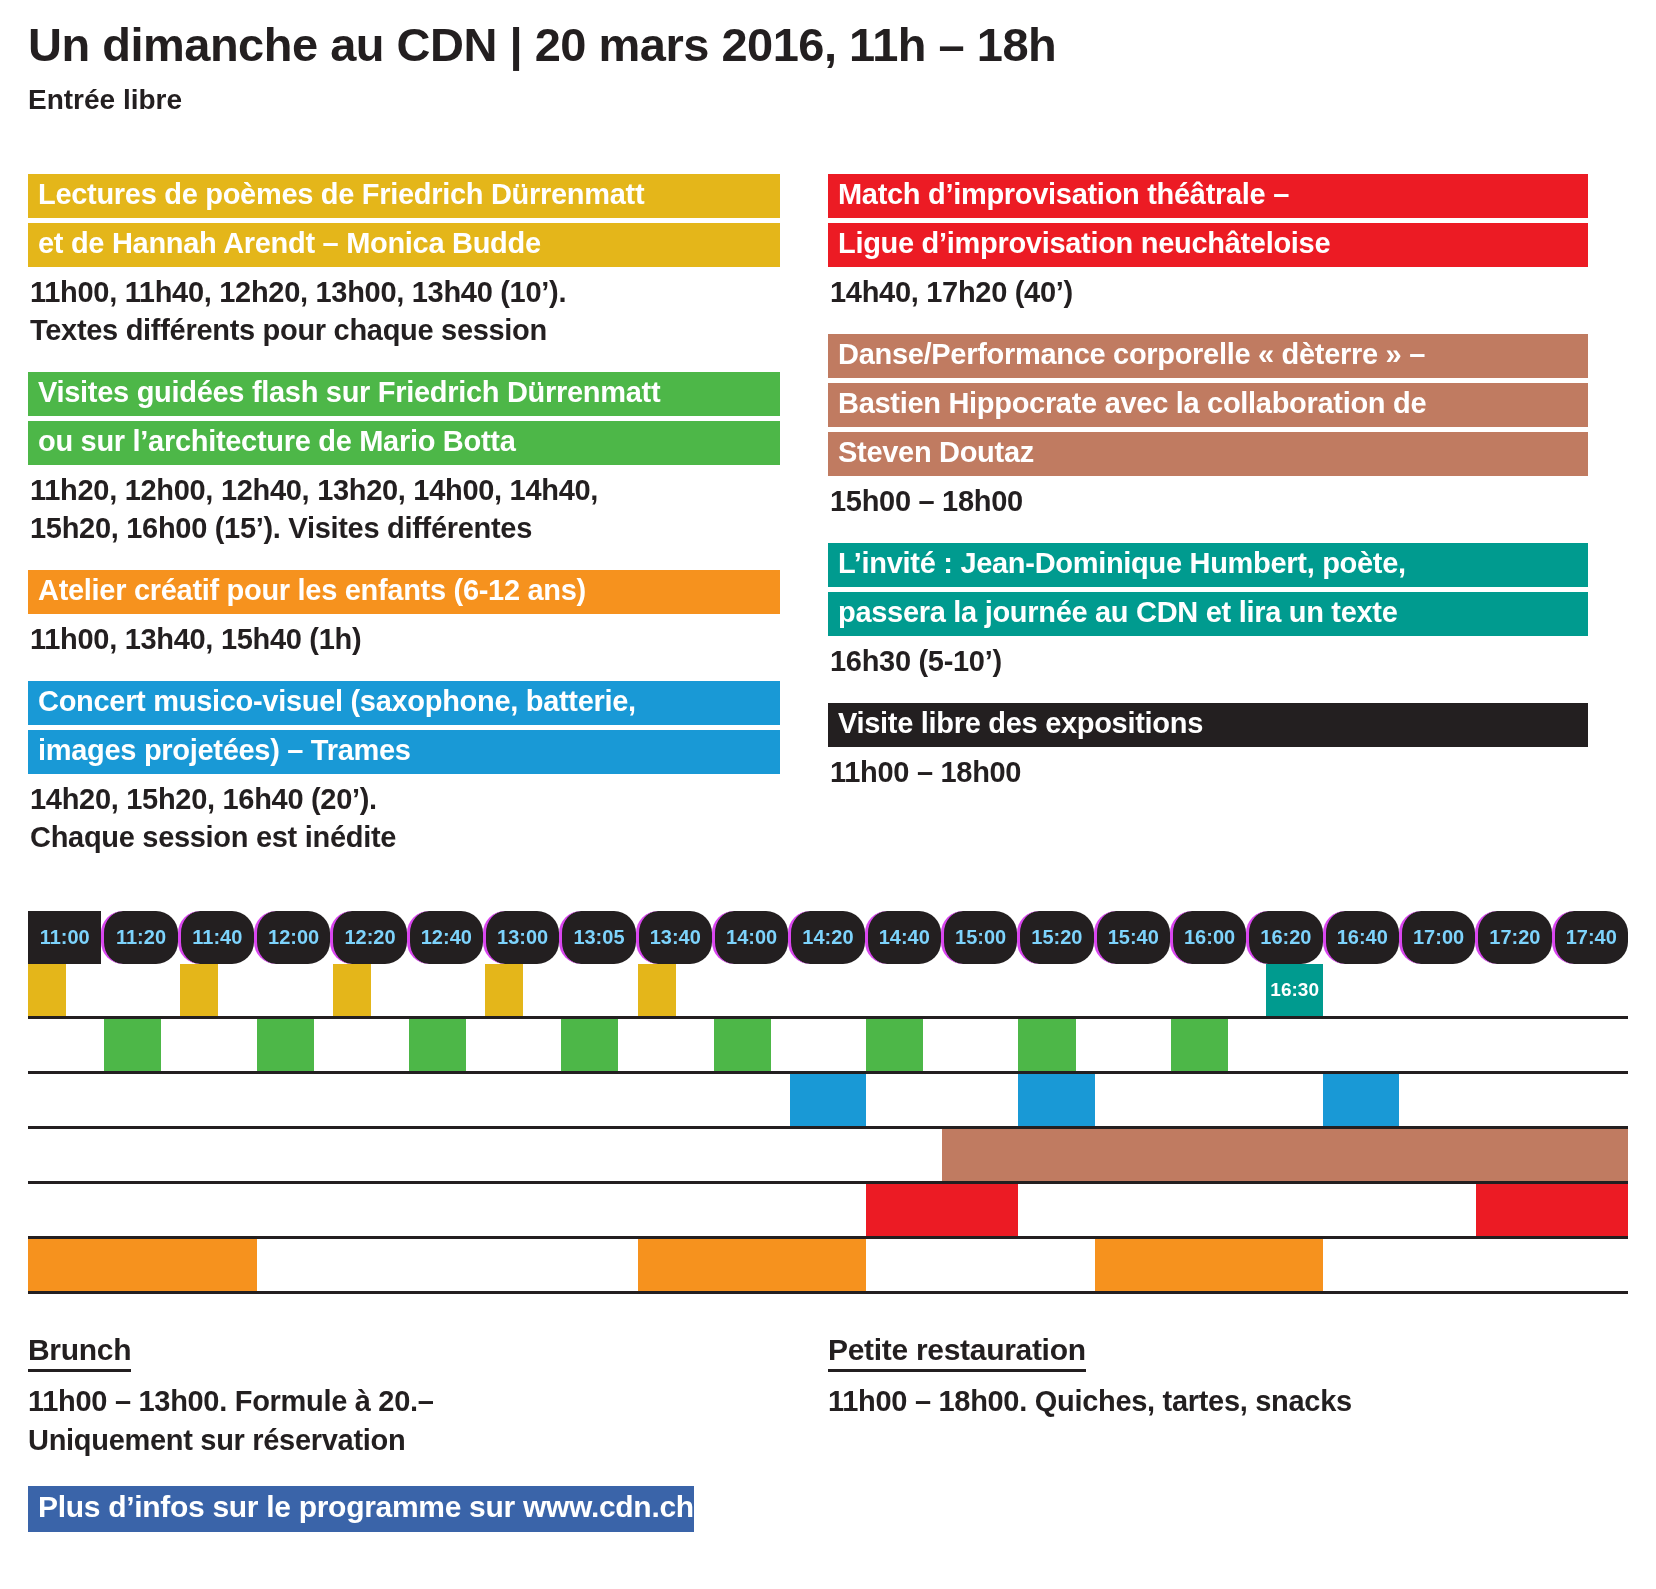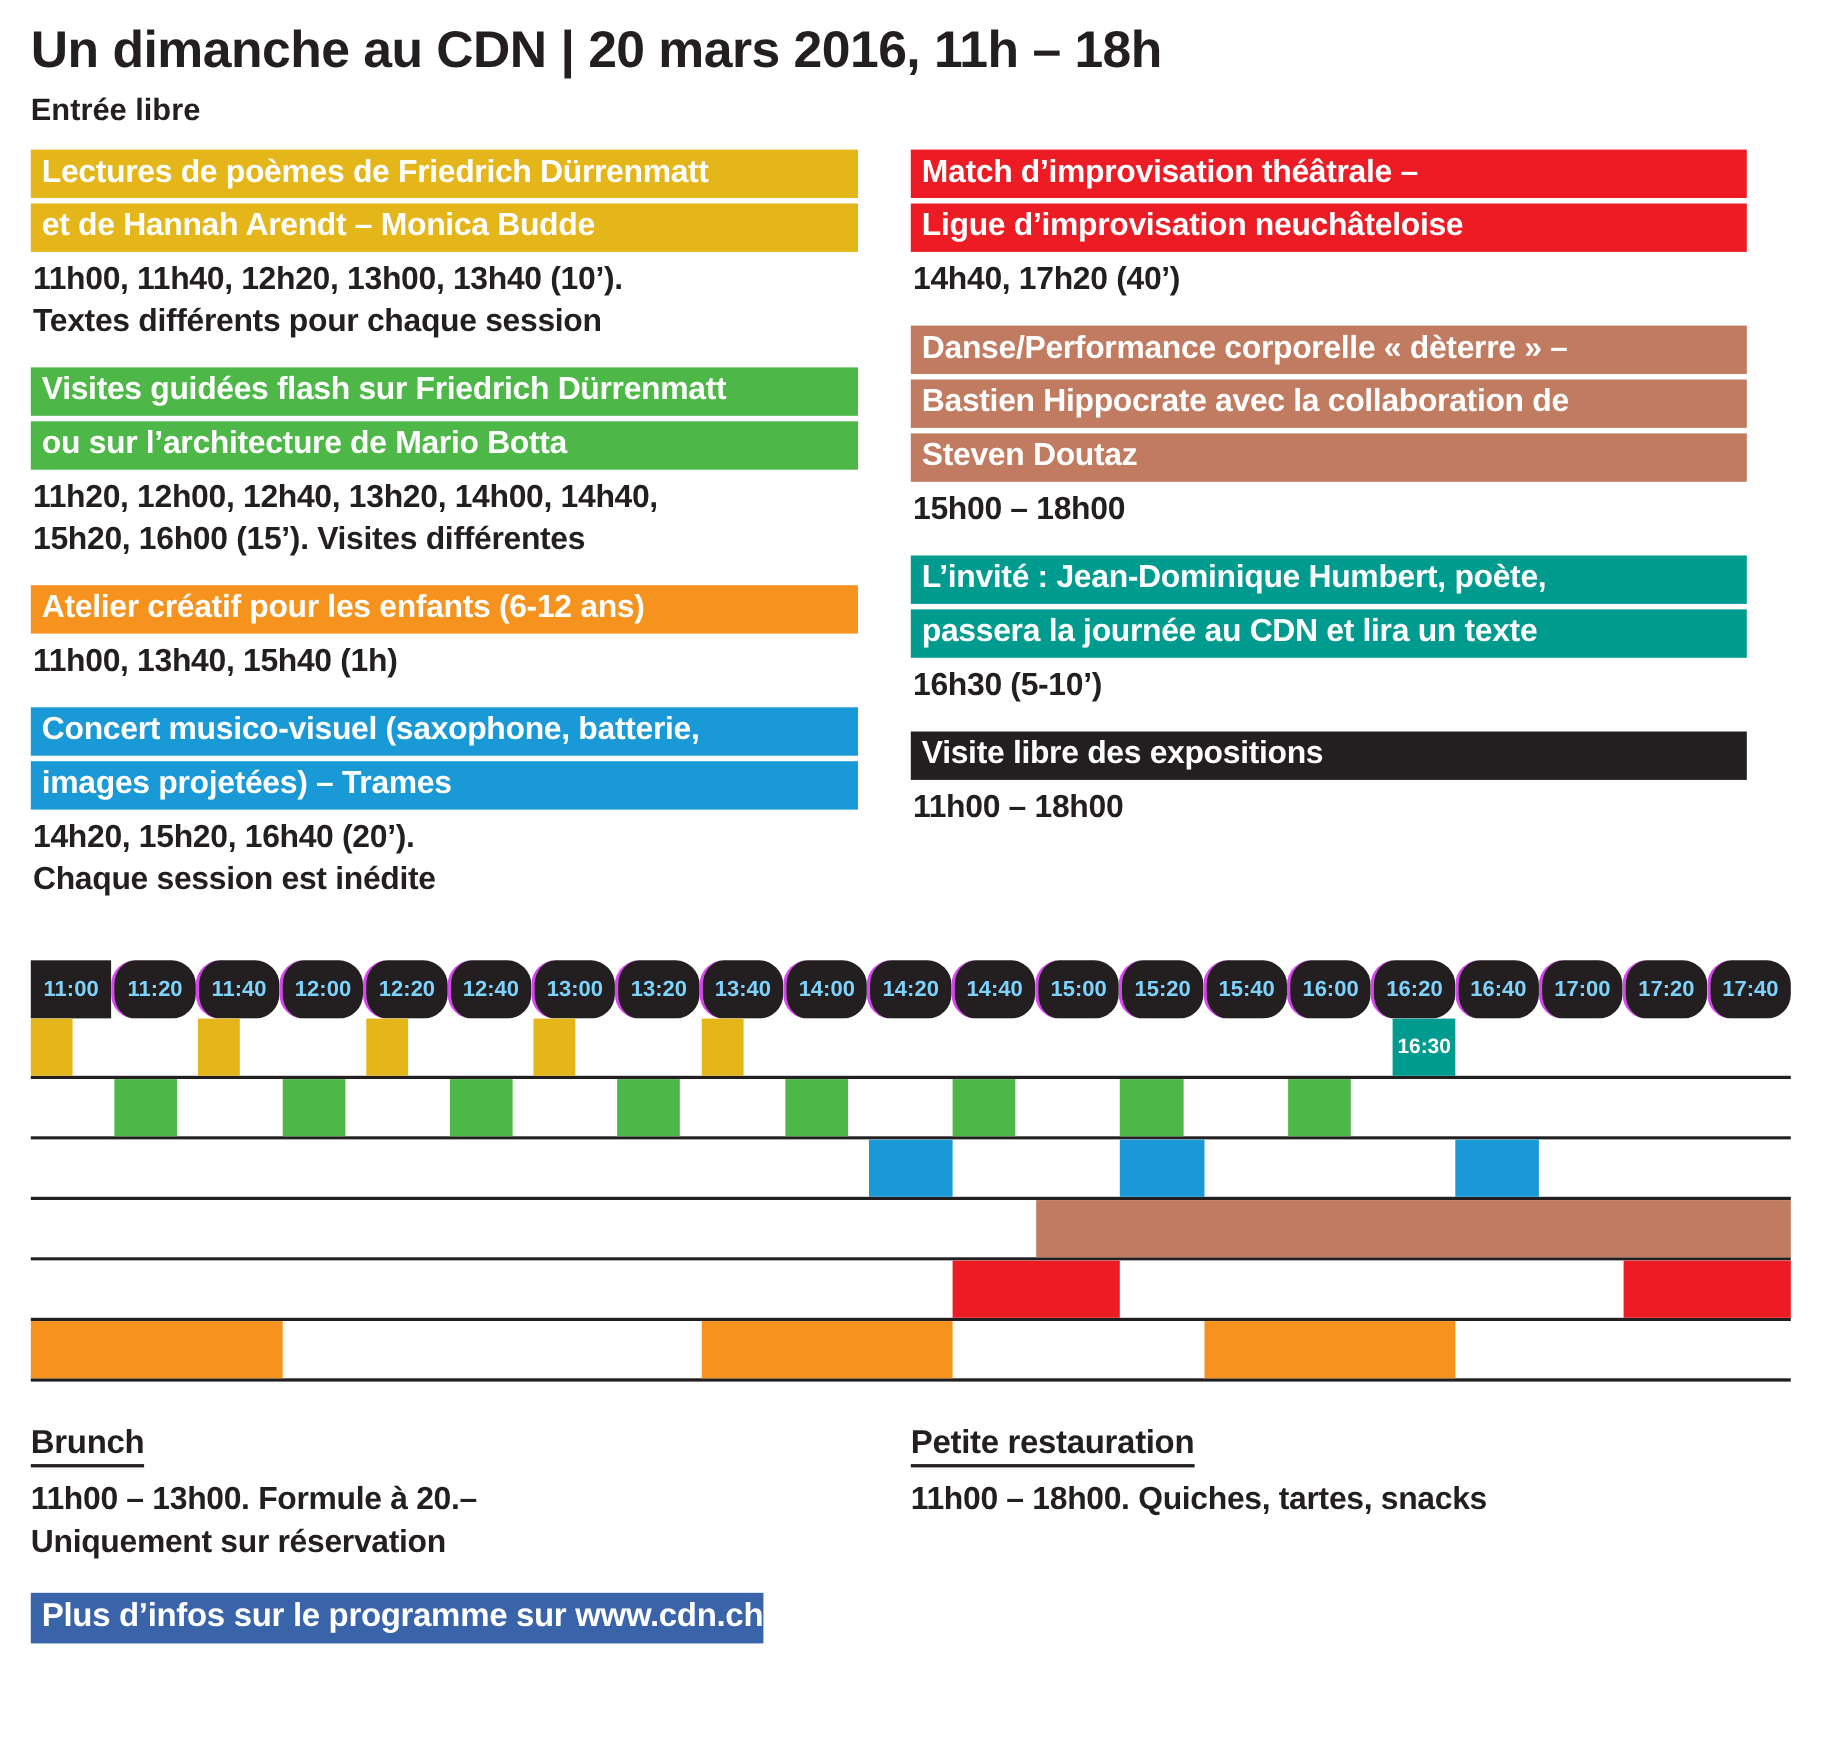--- a/index.html
+++ b/index.html
@@ -7,21 +7,21 @@
     width:1656px;height:1589px;box-sizing:border-box;
     padding:14px 28px 0 28px;overflow:hidden;
     font-family:"Liberation Sans",sans-serif;
     color:#231F20;-webkit-font-smoothing:antialiased;
   }
   .title{
     font-size:47px;font-weight:bold;letter-spacing:-0.5px;
     margin:6px 0 0 0;line-height:1.08;
   }
   .subtitle{font-size:28px;font-weight:bold;margin-top:13px;}
-  .programs{display:flex;gap:48px;margin-top:20px;}
+  .programs{display:flex;gap:48px;margin-top:58px;}
   .col-left{width:752px;flex:0 0 752px;}
   .col-right{width:760px;flex:0 0 760px;}
   .program{margin-bottom:23px;}
   .band-line{
     color:#fff;font-size:29px;font-weight:bold;letter-spacing:-0.3px;
     padding:4px 12px 7px 10px;margin-bottom:5px;line-height:33px;
     box-sizing:border-box;width:100%;white-space:nowrap;overflow:hidden;
   }
   .detail-line{
     font-size:29px;font-weight:bold;letter-spacing:-0.3px;
@@ -132,21 +132,21 @@
 
   <div class="timeline">
     <div class="tl-header" id="tl-header">
         <div class="tl-cell">11:00</div>
         <div class="tl-cell">11:20</div>
         <div class="tl-cell">11:40</div>
         <div class="tl-cell">12:00</div>
         <div class="tl-cell">12:20</div>
         <div class="tl-cell">12:40</div>
         <div class="tl-cell">13:00</div>
-        <div class="tl-cell">13:20</div>
+        <div class="tl-cell">13:05</div>
         <div class="tl-cell">13:40</div>
         <div class="tl-cell">14:00</div>
         <div class="tl-cell">14:20</div>
         <div class="tl-cell">14:40</div>
         <div class="tl-cell">15:00</div>
         <div class="tl-cell">15:20</div>
         <div class="tl-cell">15:40</div>
         <div class="tl-cell">16:00</div>
         <div class="tl-cell">16:20</div>
         <div class="tl-cell">16:40</div>

